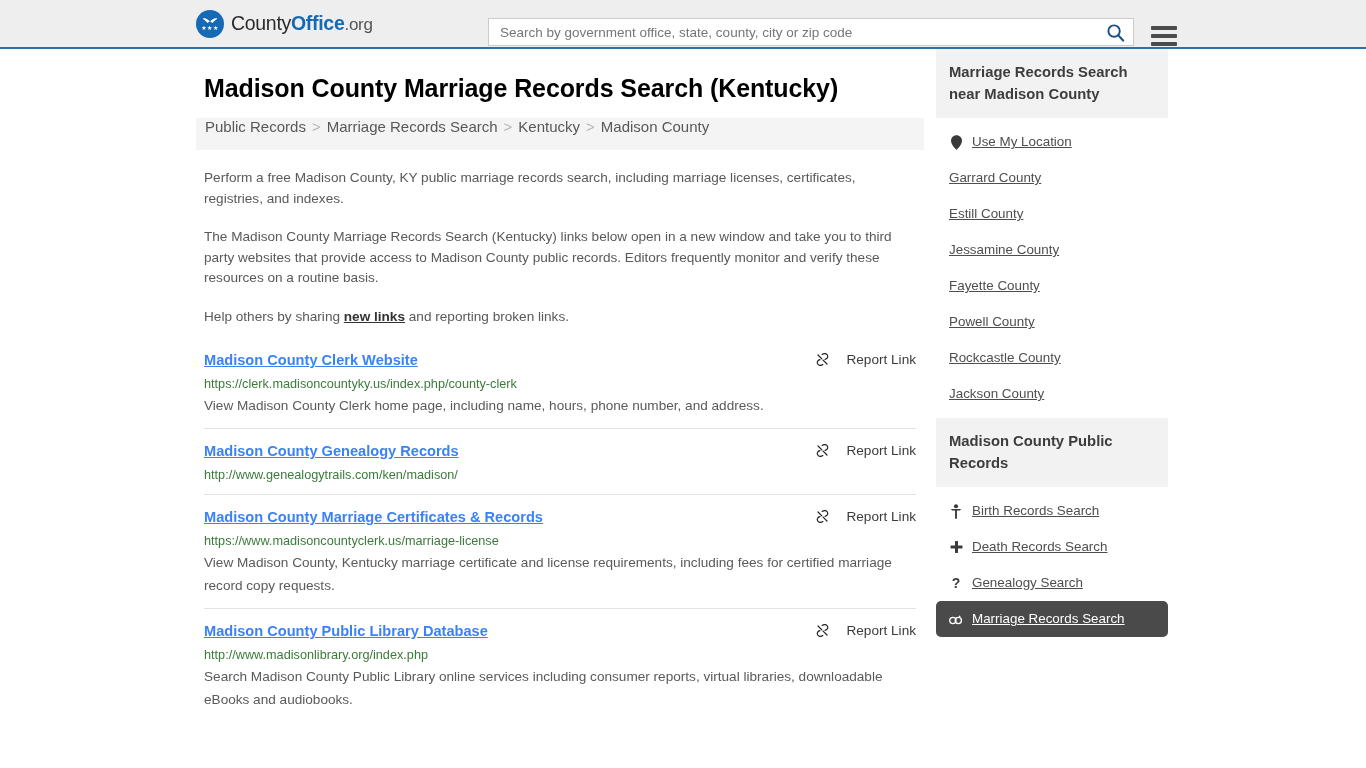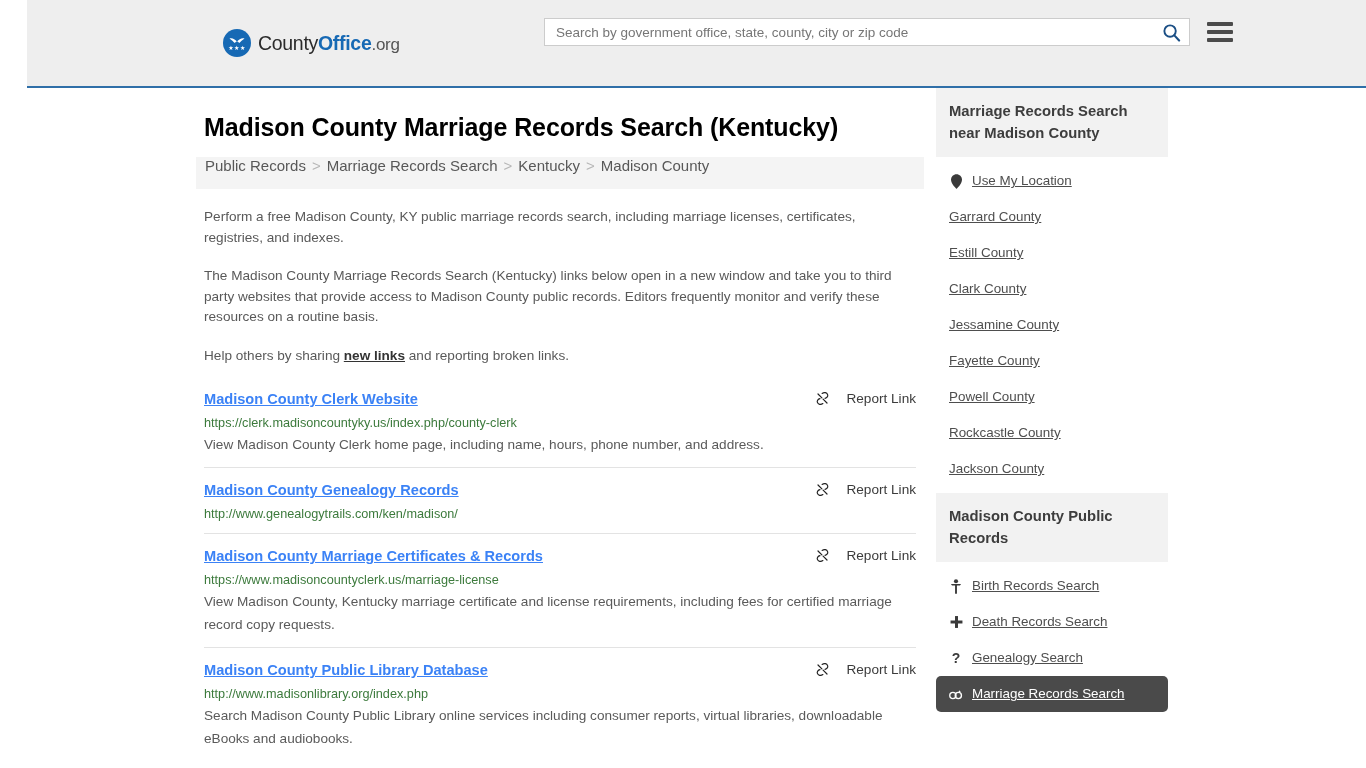--- a/index.html
+++ b/index.html
@@ -9,27 +9,26 @@
     width: 1366px;
     height: 768px;
     overflow: hidden;
     background: #ffffff;
     font-family: "Liberation Sans", sans-serif;
     color: #4a4a4a;
   }
 
   
   .site-header {
-    height: 88px;
+    height: 49px;
     background: #eeeeee;
     border-bottom: 2px solid #2f6fa8;
     display: flex;
     align-items: center;
     position: relative;
-    margin-left: 27px;
   }
 
   .logo-wrap {
     display: flex;
     align-items: center;
     margin-left: 196px;
     gap: 7px;
     text-decoration: none;
   }
   .logo-mark {
@@ -60,24 +59,24 @@
     font-size: 19.5px;
     letter-spacing: -0.3px;
     white-space: nowrap;
   }
   .logo-text .w1 { color: #2b2b2b; font-weight: 400; }
   .logo-text .w2 { color: #1669b4; font-weight: 700; }
   .logo-text .w3 { color: #555555; font-weight: 400; font-size: 17px; }
 
   .search-area {
     position: absolute;
-    left: 517px;
+    left: 488px;
     top: 18px;
     display: flex;
-    align-items: center;
+    align-items: flex-end;
   }
   .search-box {
     width: 646px;
     height: 28px;
     background: #ffffff;
     border: 1px solid #cccccc;
     display: flex;
     align-items: center;
     padding: 0 6px 0 11px;
   }
@@ -383,23 +382,20 @@
             </span>
             <span class="label">Use My Location</span>
           </a>
           <a href="#" class="side-item">
             <span class="label">Garrard County</span>
           </a>
           <a href="#" class="side-item">
             <span class="label">Estill County</span>
           </a>
           <a href="#" class="side-item">
-            <span class="label">Clark County</span>
-          </a>
-          <a href="#" class="side-item">
             <span class="label">Jessamine County</span>
           </a>
           <a href="#" class="side-item">
             <span class="label">Fayette County</span>
           </a>
           <a href="#" class="side-item">
             <span class="label">Powell County</span>
           </a>
           <a href="#" class="side-item">
             <span class="label">Rockcastle County</span>

